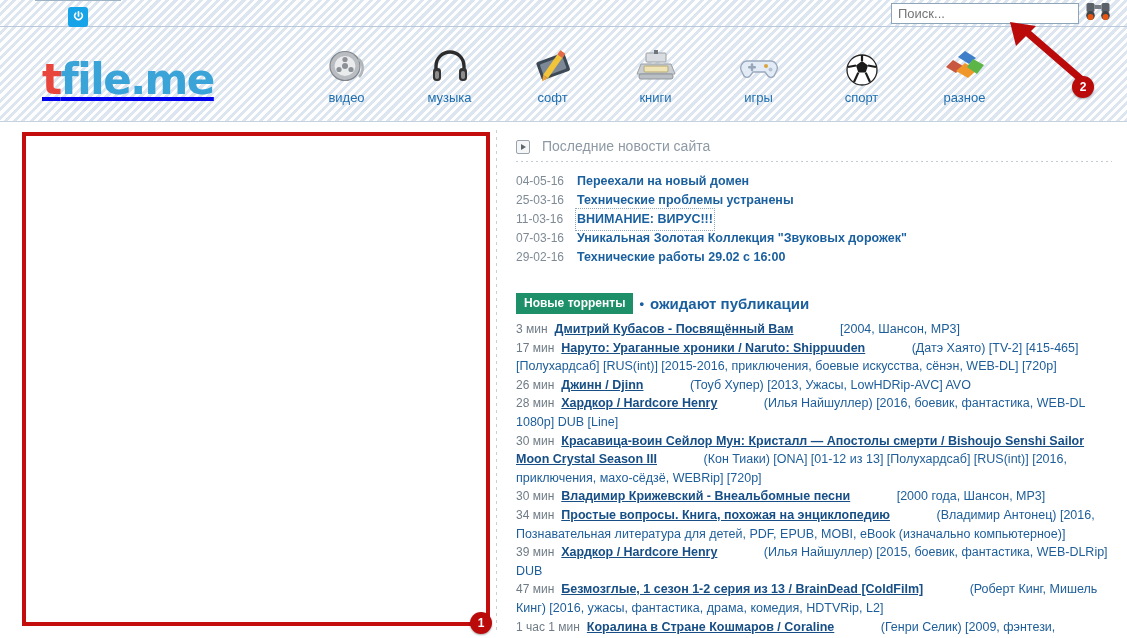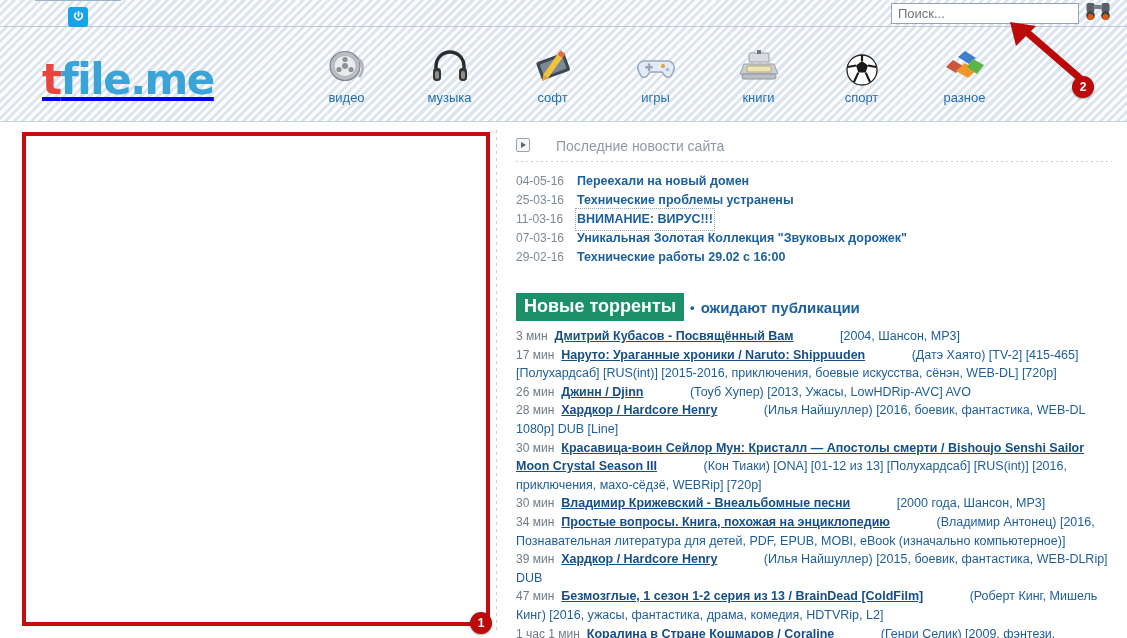--- a/index.html
+++ b/index.html
@@ -83,21 +83,21 @@
 
   
   #leftcol {
     position:absolute; left:22px; top:10px; width:468px; height:494px;
   }
   #redbox {
     position:absolute; left:0; top:0; width:468px; height:494px;
     border:4px solid #c40d0d; background:#fff; pointer-events:none;
   }
   .sectionhdr {
-    display:flex; align-items:flex-start; gap:26px;
+    display:flex; align-items:flex-end; gap:12px;
     padding:12px 14px 0 16px;
   }
   .sq-icon {
     width:14px; height:14px; border:1px solid #9aa3ab; border-radius:2px;
     background:#f4f6f8; display:flex; align-items:center; justify-content:center;
   }
   .sq-icon i {
     display:block; width:0; height:0;
     border-left:5px solid #5d666f; border-top:3.5px solid transparent; border-bottom:3.5px solid transparent;
     margin-left:1px;
@@ -127,21 +127,21 @@
 
   
   #rightcol { position:absolute; left:512px; top:10px; width:600px; }
   .news-row { display:flex; gap:11px; font-size:12.5px; line-height:19px; padding-left:4px; }
   .news-date { color:#7e8a95; width:50px; flex:none; font-size:12px; }
   .news-link { color:#1a5f9e; font-weight:bold; text-decoration:none; }
   .news-link.dotted { outline:1px dotted #8fa6bb; outline-offset:1px; }
 
   .torrent-head { display:flex; align-items:center; gap:6px; margin:26px 0 6px 4px; }
   .badge {
-    background:#1e9069; color:#fff; font-size:18px; font-weight:bold;
+    background:#1e9069; color:#fff; font-size:12px; font-weight:bold;
     padding:3px 8px 4px 8px; display:inline-block;
   }
   .bullet { color:#1a5f9e; font-size:13px; font-weight:bold; }
   .await { color:#1a5f9e; font-size:15px; font-weight:bold; }
 
   .tor-row { font-size:12.5px; line-height:18.6px; color:#1d5d99; padding-left:4px; }
   .tor-time { color:#6f7b86; font-size:12px; margin-right:7px; }
   .tor-name { color:#164e85; font-weight:bold; }
   .tor-rest { color:#1d5d99;padding-left:43px; }
 
@@ -241,42 +241,42 @@
             <polygon points="18,34 24,34 21,40" fill="#e8a33a"></polygon>
             <rect x="18" y="4" width="6" height="5" fill="#e06a4a"></rect>
           </g>
         </svg>
       </span>
       <span class="navlabel">софт</span>
     </a>
 
     <a class="navitem" href="#">
       <span class="navicon">
+        <svg width="46" height="42" viewBox="0 0 46 42">
+          <rect x="13" y="8" width="20" height="9" rx="1" fill="#d9dde1" stroke="#9aa0a6"></rect>
+          <rect x="21" y="5" width="4" height="4" fill="#6f757b"></rect>
+          <path d="M8 19 h30 l4 10 h-38z" fill="#c9ced3" stroke="#9aa0a6"></path>
+          <rect x="11" y="21" width="24" height="6" rx="1" fill="#f0e3b6" stroke="#b7a874"></rect>
+          <rect x="6" y="29" width="34" height="5" rx="2" fill="#b9bfc5" stroke="#8f959b"></rect>
+        </svg>
+      </span>
+      <span class="navlabel">книги</span>
+    </a>
+
+    <a class="navitem" href="#">
+      <span class="navicon">
         <svg width="42" height="42" viewBox="0 0 42 42">
           <path d="M9 16 h24 a7 7 0 0 1 5 11 l-2 4 a4 4 0 0 1-6 0 l-3-4 h-12 l-3 4 a4 4 0 0 1-6 0 l-2-4 a7 7 0 0 1 5-11z" fill="#e3ebf6" stroke="#9aa9bd" stroke-width="1.4"></path>
           <rect x="10" y="21" width="8" height="2.4" rx="1.2" fill="#97a6b8"></rect>
           <rect x="12.8" y="18.2" width="2.4" height="8" rx="1.2" fill="#97a6b8"></rect>
           <circle cx="28" cy="21" r="2" fill="#d8a43c"></circle>
           <circle cx="32.5" cy="24.5" r="2" fill="#b5c2d3"></circle>
         </svg>
       </span>
       <span class="navlabel">игры</span>
-    </a>
-
-    <a class="navitem" href="#">
-      <span class="navicon">
-        <svg width="46" height="42" viewBox="0 0 46 42">
-          <rect x="13" y="8" width="20" height="9" rx="1" fill="#d9dde1" stroke="#9aa0a6"></rect>
-          <rect x="21" y="5" width="4" height="4" fill="#6f757b"></rect>
-          <path d="M8 19 h30 l4 10 h-38z" fill="#c9ced3" stroke="#9aa0a6"></path>
-          <rect x="11" y="21" width="24" height="6" rx="1" fill="#f0e3b6" stroke="#b7a874"></rect>
-          <rect x="6" y="29" width="34" height="5" rx="2" fill="#b9bfc5" stroke="#8f959b"></rect>
-        </svg>
-      </span>
-      <span class="navlabel">книги</span>
     </a>
 
     <a class="navitem" href="#">
       <span class="navicon">
         <svg width="38" height="38" viewBox="0 0 38 38">
           <circle cx="19" cy="21" r="15" fill="#fff" stroke="#222" stroke-width="1.3"></circle>
           <polygon points="19,12 25,16.4 22.7,23.6 15.3,23.6 13,16.4" fill="#1b1b1b"></polygon>
           <path d="M19 6 l0 6 M5 18 l8 -1.5 M33 18 l-8 -1.5 M11 33 l4.3 -9.4 M27 33 l-4.3 -9.4" stroke="#1b1b1b" stroke-width="2.2" fill="none"></path>
         </svg>
       </span>

